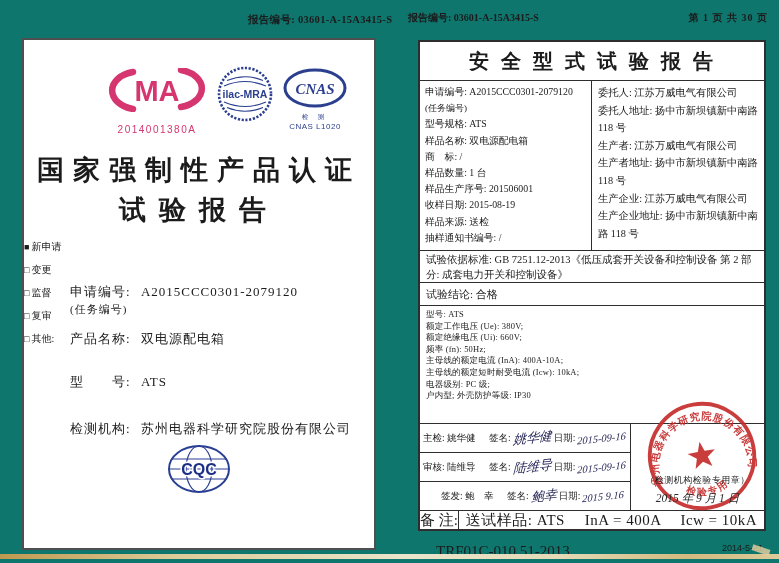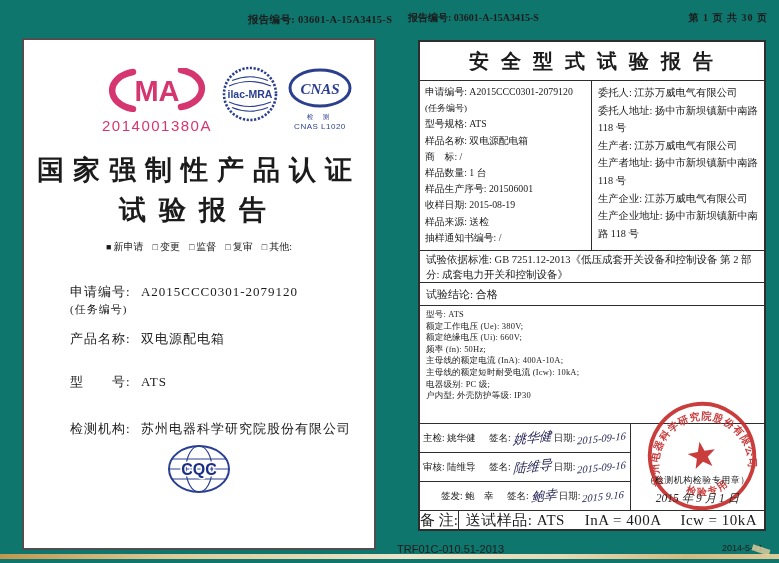--- a/index.html
+++ b/index.html
@@ -5,27 +5,27 @@
   html,body{margin:0;padding:0;width:779px;height:563px;background:#ffffff;overflow:hidden;
             font-family:"Liberation Serif","DejaVu Serif",serif;color:#1b1b1b;}
   .stage{position:absolute;left:0;top:0;width:779px;height:563px;background:#0f766e;}
   .abs{position:absolute;}
 
   
   .lp-report-no{left:248px;top:13px;font-size:10.5px;font-weight:600;letter-spacing:.3px;}
   .page-left{left:22px;top:38px;width:350px;height:508px;border:2px solid #4f4f4f;background:#fff;}
   .logos{top:20px;left:0;width:100%;display:flex;justify-content:center;align-items:flex-start;gap:10px;padding-left:28px;}
   .cma-block{text-align:center;margin-top:8px;}
-  .cma-number{font-size:15px;letter-spacing:1.5px;color:#d6366f;font-family:"Liberation Sans",sans-serif;margin-top:1px;}
+  .cma-number{font-size:10px;letter-spacing:1.5px;color:#d6366f;font-family:"Liberation Sans",sans-serif;margin-top:8px;}
   .cnas-block{text-align:center;margin-top:8px;color:#2b3f8e;}
   .cnas-cap1{font-size:6.5px;letter-spacing:4px;margin-top:1px;}
   .cnas-cap2{font-size:8px;letter-spacing:.5px;font-family:"Liberation Sans",sans-serif;}
   .lp-title1{top:112px;left:0;width:100%;text-align:center;font-size:27px;letter-spacing:9px;font-weight:600;}
   .lp-title2{top:152px;left:0;width:100%;text-align:center;font-size:27px;letter-spacing:13px;font-weight:600;}
-  .cbx-row{top:200px;left:0;width:100%;display:flex;justify-content:center;gap:9px;font-size:10px;}
+  .cbx-row{top:200px;left:0;width:100%;display:flex;justify-content:center;gap:9px;font-size:10px;flex-direction:column;}
   .cbx{white-space:nowrap;}
   .cbx .sym{margin-right:2px;font-size:9px;}
   .fld{left:46px;font-size:13px;letter-spacing:1px;white-space:nowrap;}
   .fld .lab{margin-right:6px;}
   .fld-note{left:46px;font-size:11px;letter-spacing:1px;}
   .cqc-block{top:404px;left:0;width:100%;text-align:center;}
 
   
   .rp-head-left{left:408px;top:11px;font-size:10px;font-weight:600;}
   .rp-head-right{left:630px;top:11px;width:138px;text-align:right;font-size:10px;font-weight:600;letter-spacing:1px;}
@@ -51,21 +51,21 @@
   .sig{font-size:13px;}
   .dt{font-size:10.5px;}
   .seal-cell{flex:1;position:relative;overflow:visible;}
   .seal-svg{position:absolute;top:-26px;right:4px;transform:rotate(-10deg);opacity:.93;}
   .seal-caption{position:absolute;bottom:23px;left:0;width:100%;text-align:center;font-size:9px;letter-spacing:.5px;}
   .seal-date{position:absolute;bottom:4px;left:0;width:100%;text-align:center;font-size:11.5px;color:#2a2a2a;
              font-style:italic;}
   .row-remark{flex:1;display:flex;font-size:15px;overflow:hidden;}
   .remark-label{width:38px;flex:none;border-right:1px solid #2e2e2e;display:flex;align-items:center;justify-content:center;}
   .remark-value{flex:1;display:flex;align-items:center;justify-content:center;letter-spacing:.5px;}
-  .rp-foot-left{left:397px;top:543px;font-size:11px;font-family:Liberation Sans, sans-serif;}
+  .rp-foot-left{left:436px;top:543px;font-size:15px;font-family:Liberation Serif, serif;}
   .rp-foot-right{left:722px;top:543px;font-size:9px;font-family:"Liberation Sans",sans-serif;}
 
   .scan-strip{left:0;top:554px;width:779px;height:5px;
     background:linear-gradient(90deg,#c99a4e 0%,#e8cf9a 22%,#f5ead0 52%,#efdfba 72%,#ddbd80 88%,#e7cf9c 100%);opacity:.95;}
   .scan-mark{left:752px;top:547px;width:18px;height:6px;background:#e9d3a0;transform:rotate(18deg);opacity:.8;}
 </style>
 </head>
 <body>
 
 <div class="stage">

